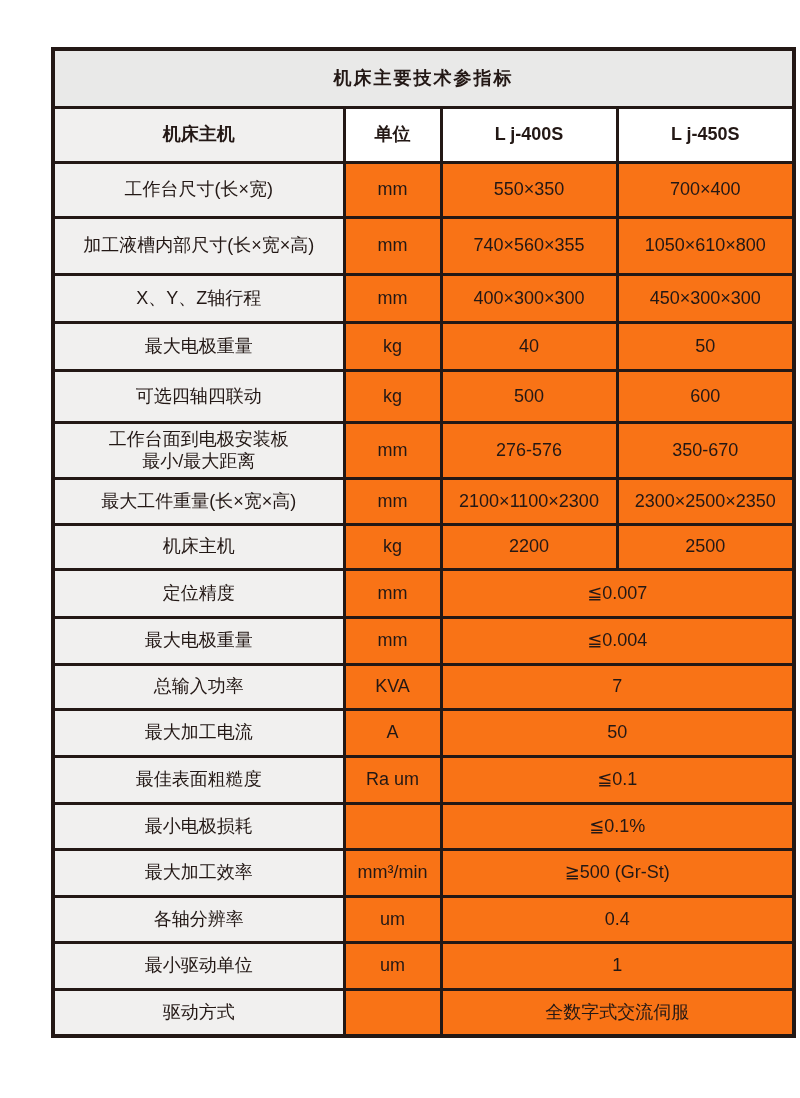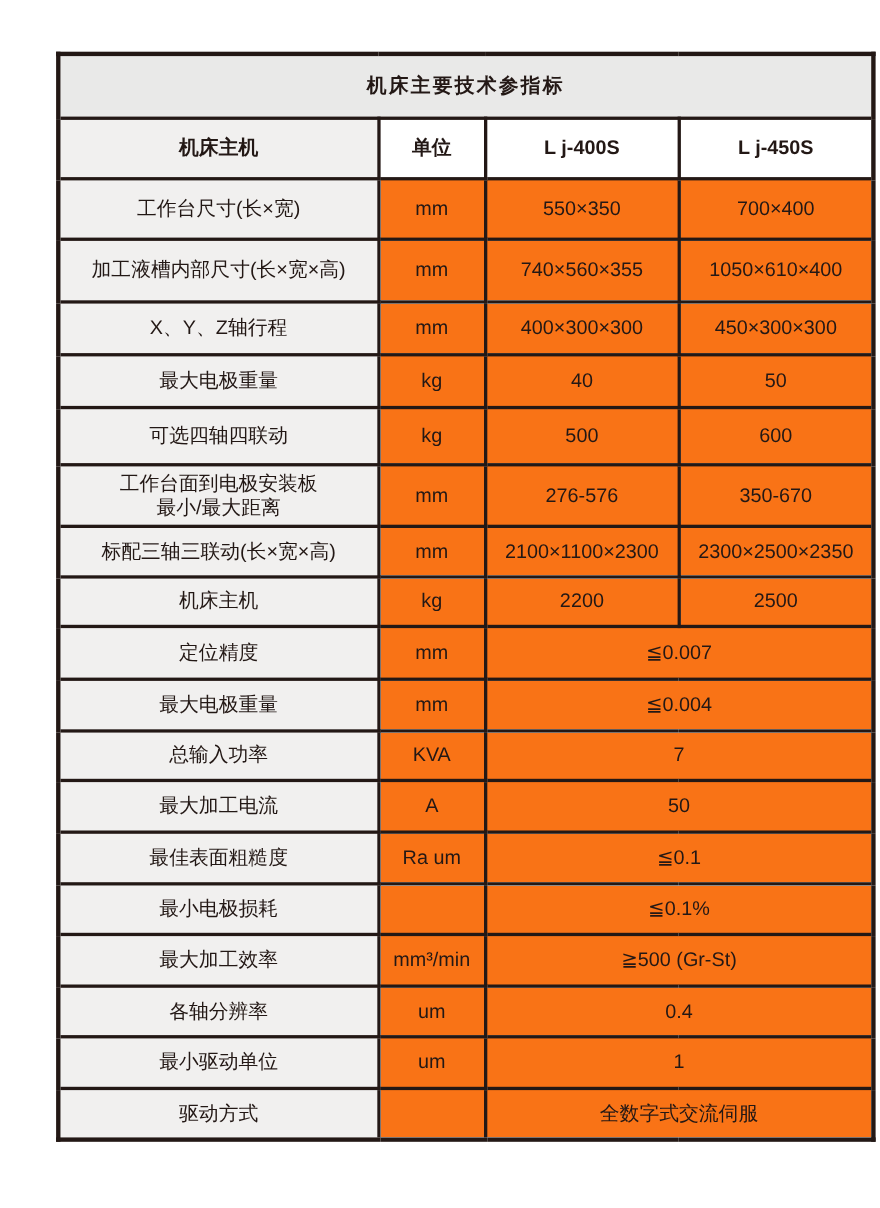--- a/index.html
+++ b/index.html
@@ -87,21 +87,21 @@
       <tr style="height:55px">
         <td class="label-cell first-col">工作台尺寸(长×宽)</td>
         <td class="unit-cell">mm</td>
         <td class="value-cell">550×350</td>
         <td class="value-cell last-col">700×400</td>
       </tr>
       <tr style="height:57px">
         <td class="label-cell first-col">加工液槽内部尺寸(长×宽×高)</td>
         <td class="unit-cell">mm</td>
         <td class="value-cell">740×560×355</td>
-        <td class="value-cell last-col">1050×610×400</td>
+        <td class="value-cell last-col">1050×610×800</td>
       </tr>
       <tr style="height:48px">
         <td class="label-cell first-col">X、Y、Z轴行程</td>
         <td class="unit-cell">mm</td>
         <td class="value-cell">400×300×300</td>
         <td class="value-cell last-col">450×300×300</td>
       </tr>
       <tr style="height:48px">
         <td class="label-cell first-col">最大电极重量</td>
         <td class="unit-cell">kg</td>
@@ -115,21 +115,21 @@
         <td class="value-cell last-col">600</td>
       </tr>
       <tr style="height:56px">
         <td class="label-cell first-col">工作台面到电极安装板
 最小/最大距离</td>
         <td class="unit-cell">mm</td>
         <td class="value-cell">276-576</td>
         <td class="value-cell last-col">350-670</td>
       </tr>
       <tr style="height:46px">
-        <td class="label-cell first-col">标配三轴三联动(长×宽×高)</td>
+        <td class="label-cell first-col">最大工件重量(长×宽×高)</td>
         <td class="unit-cell">mm</td>
         <td class="value-cell">2100×1100×2300</td>
         <td class="value-cell last-col">2300×2500×2350</td>
       </tr>
       <tr style="height:45px">
         <td class="label-cell first-col">机床主机</td>
         <td class="unit-cell">kg</td>
         <td class="value-cell">2200</td>
         <td class="value-cell last-col">2500</td>
       </tr>

